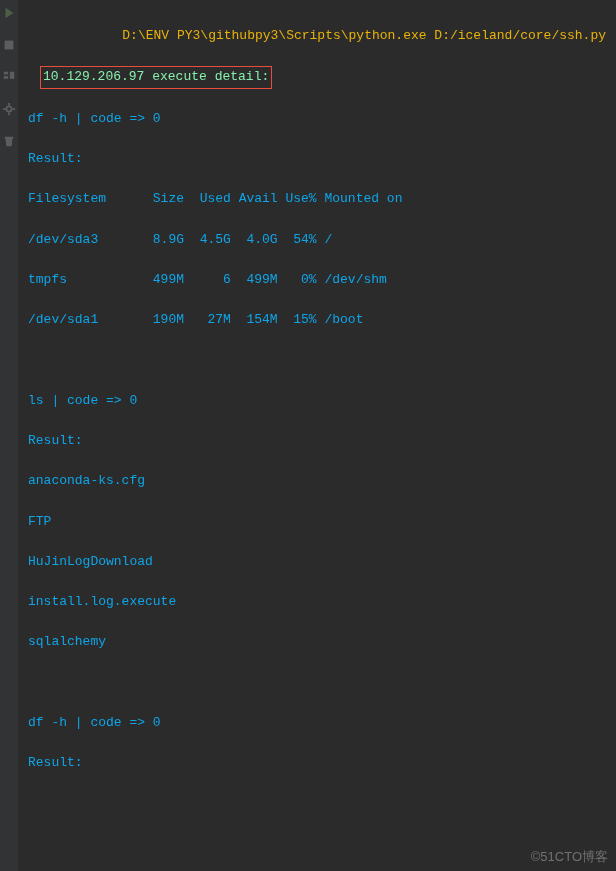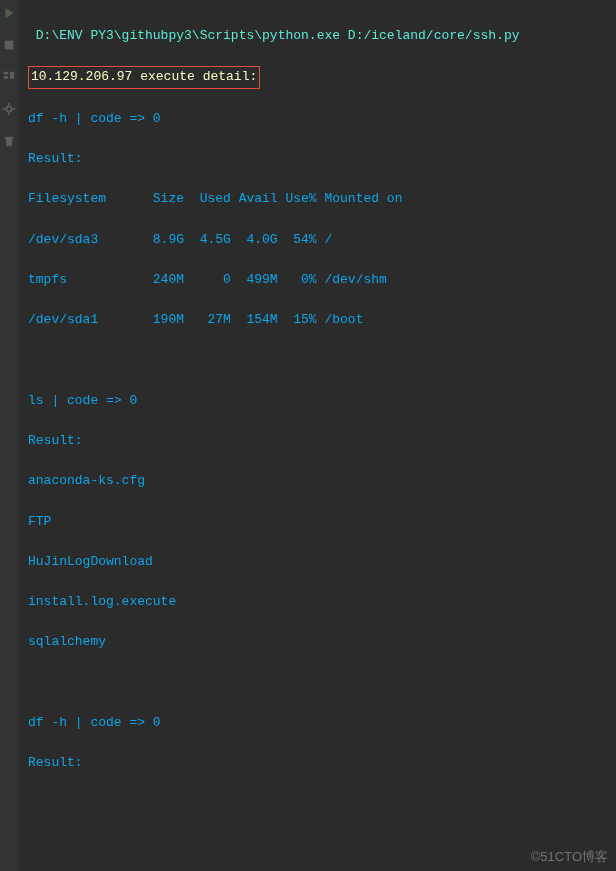--- a/index.html
+++ b/index.html
@@ -29,22 +29,22 @@
       width: 14px;
       height: 14px;
       opacity: 0.5;
     }
     .terminal {
       flex: 1;
       padding: 6px 10px;
       white-space: pre;
       overflow: hidden;
     }
-    .cmd-line { color: #5eead4; }
-    .yellow { color: #fef9c3; }
+    .cmd-line { color: #eab308; text-align: right; }
+    .yellow { color: #86efac; margin-left: 12px; }
     .cyan { color: #0ea5e9; }
     .redbox {
       border: 1px solid #e74c3c;
       display: inline-block;
       padding: 0 2px;
       margin-right: 1px;
     }
     .watermark {
       position: absolute;
       bottom: 4px;
@@ -81,21 +81,21 @@
     </svg>
 </div>
 
 <div class="terminal">
 <span class="line cmd-line"> D:\ENV PY3\githubpy3\Scripts\python.exe D:/iceland/core/ssh.py</span>
 <span class="line"><span class="redbox yellow">10.129.206.97 execute detail:</span></span>
 <span class="line cyan">df -h | code =&gt; 0</span>
 <span class="line cyan">Result:</span>
 <span class="line cyan">Filesystem      Size  Used Avail Use% Mounted on</span>
 <span class="line cyan">/dev/sda3       8.9G  4.5G  4.0G  54% /</span>
-<span class="line cyan">tmpfs           240M     0  499M   0% /dev/shm</span>
+<span class="line cyan">tmpfs           499M     6  499M   0% /dev/shm</span>
 <span class="line cyan">/dev/sda1       190M   27M  154M  15% /boot</span>
 <span class="line"> </span>
 <span class="line cyan">ls | code =&gt; 0</span>
 <span class="line cyan">Result:</span>
 <span class="line cyan">anaconda-ks.cfg</span>
 <span class="line cyan">FTP</span>
 <span class="line cyan">HuJinLogDownload</span>
 <span class="line cyan">install.log.execute</span>
 <span class="line cyan">sqlalchemy</span>
 <span class="line"> </span>

